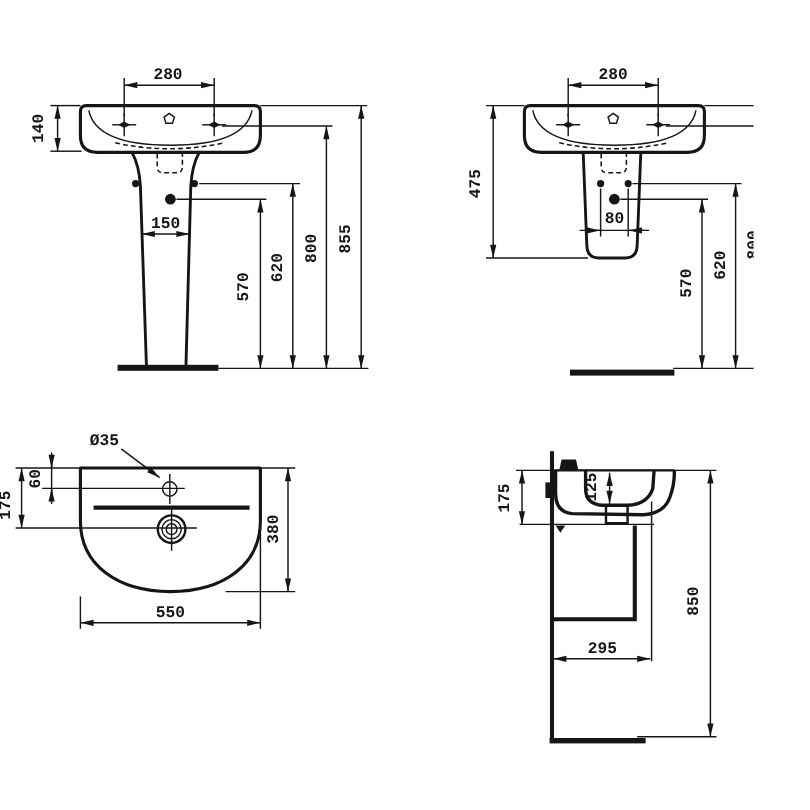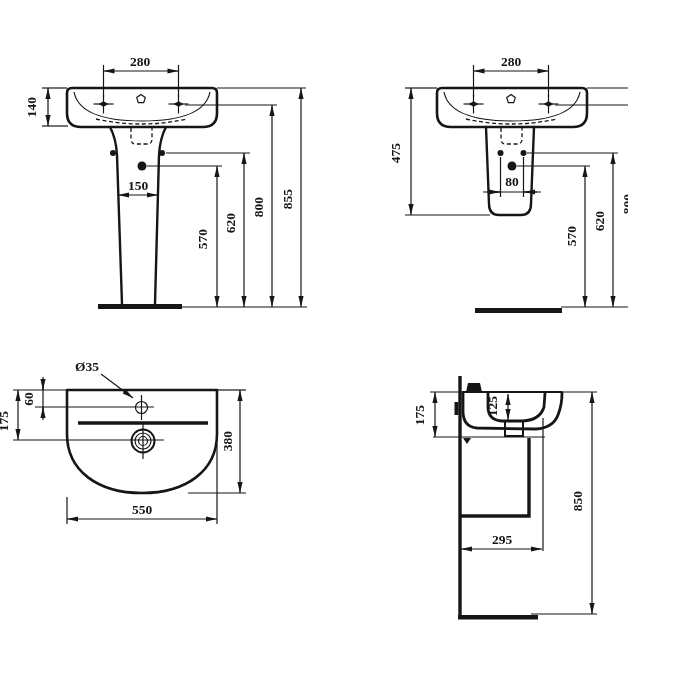--- a/index.html
+++ b/index.html
@@ -1,17 +1,17 @@
 <!DOCTYPE html>
 <html><head>
 <meta charset="utf-8">
 <style>
   html,body{margin:0;padding:0;background:#ffffff;}
   .sheet{position:relative;width:628px;height:675px;background:#ffffff;overflow:hidden;
-         font-family:Liberation Serif, serif;}
+         font-family:Liberation Mono, monospace;}
   svg{position:absolute;left:0;top:0;}
   .ol  {fill:none;stroke:#161616;stroke-width:2.6;stroke-linejoin:round;stroke-linecap:round;}
   .ol2 {fill:none;stroke:#161616;stroke-width:2.4;stroke-linejoin:round;stroke-linecap:round;}
   .sec {fill:none;stroke:#161616;stroke-width:2.8;stroke-linejoin:round;stroke-linecap:round;}
   .thin{fill:none;stroke:#161616;stroke-width:1.2;}
   .med {fill:none;stroke:#161616;stroke-width:2;}
   .thk {fill:none;stroke:#161616;stroke-width:3.4;}
   .dash{fill:none;stroke:#161616;stroke-width:1.3;stroke-dasharray:4 2.6;}
   .blk {fill:#161616;stroke:none;}
   .lbl {font-size:13.5px;font-weight:bold;fill:#161616;}

